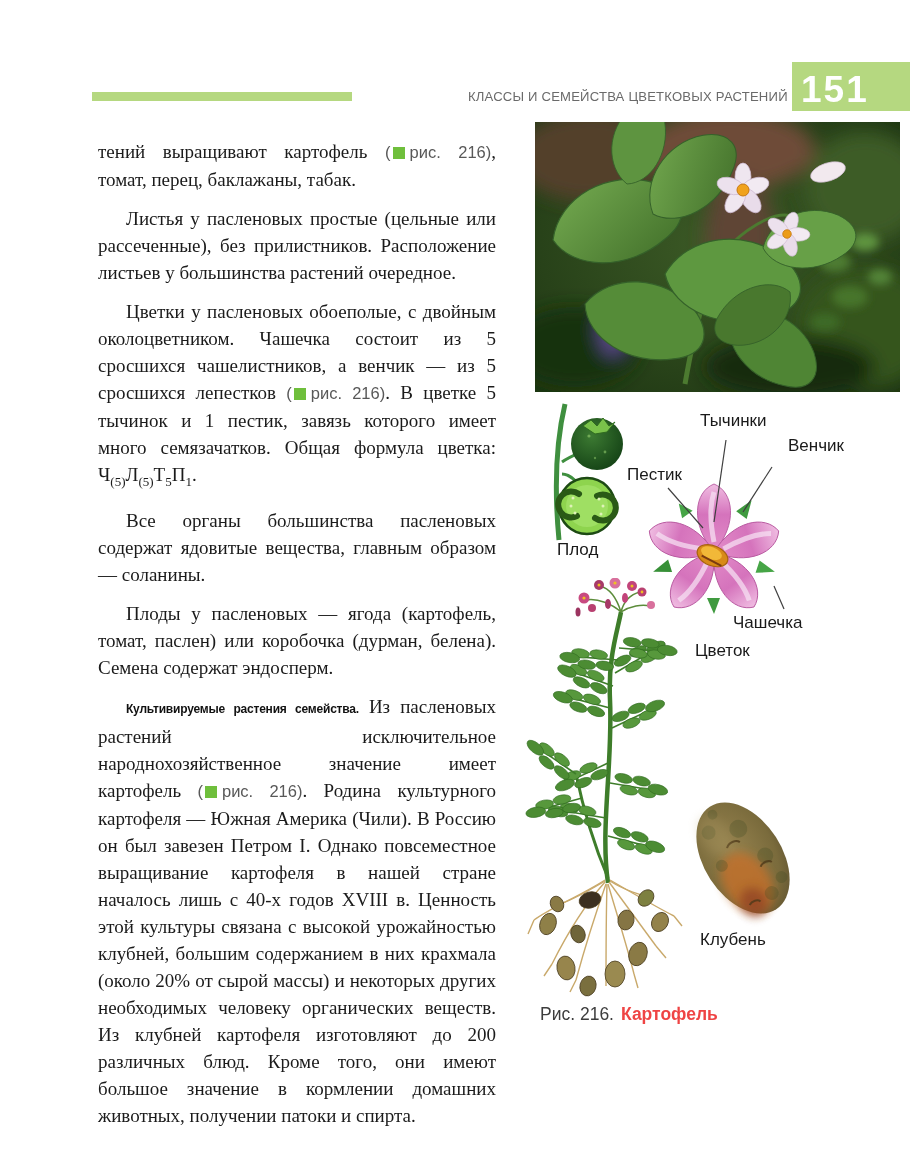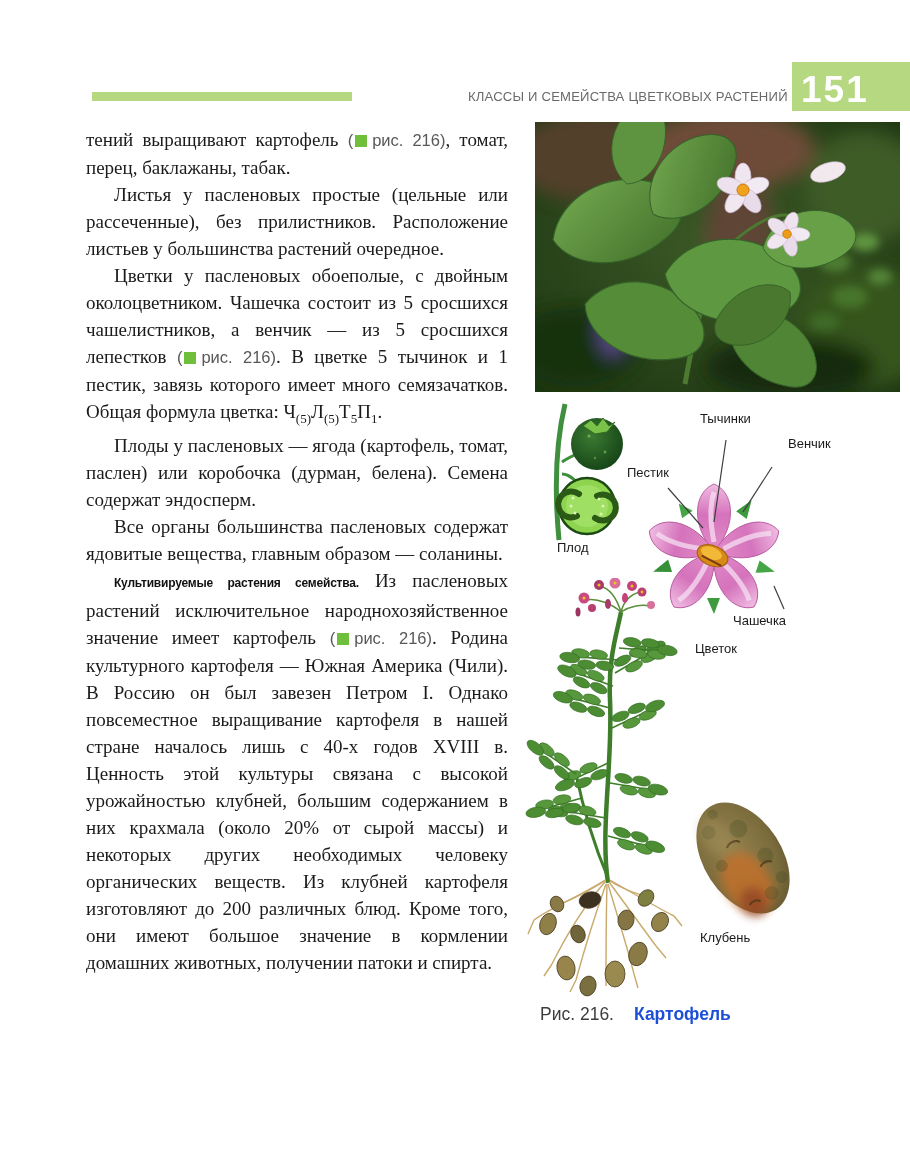--- a/index.html
+++ b/index.html
@@ -17,75 +17,75 @@
   .page-badge{position:absolute;left:792px;top:62px;width:118px;height:49px;background:#b5d880;}
   .page-number{
     font-family:"Liberation Sans",sans-serif;font-weight:bold;font-size:37px;color:#ffffff;
     padding:6px 0 0 9px;letter-spacing:2px;line-height:44px;
   }
   
   .text-col{
     position:absolute;left:86px;top:126px;width:422px;
     font-size:19px;line-height:27px;color:#1b1b1b;text-align:justify;
   }
-  .para{margin:0;text-indent:28px;}
+  .para{margin:12px;text-indent:28px;}
   .para.no-indent{text-indent:0;}
   .figref{font-family:"Liberation Sans",sans-serif;font-size:16.5px;color:#585858;white-space:nowrap;}
   .refsq{
     display:inline-block;width:12px;height:12px;background:#6fbf3c;
     margin:0 5px 0 2px;vertical-align:-1px;
   }
   .lead{font-family:"Liberation Sans",sans-serif;font-weight:bold;font-size:12px;letter-spacing:-.2px;color:#111;}
   .formula{white-space:nowrap;}
   .formula sub{font-size:13px;}
   
   .photo{position:absolute;left:535px;top:122px;width:365px;height:270px;}
   .diagram{position:absolute;left:535px;top:400px;width:375px;height:600px;}
   .diagram > *{position:absolute;}
   .fig-label{
-    font-family:"Liberation Sans",sans-serif;font-size:13px;color:#1a1a1a;white-space:nowrap;
+    font-family:"Liberation Sans",sans-serif;font-size:17px;color:#1a1a1a;white-space:nowrap;
   }
   .lbl-fruit   {left:22px;  top:140px;}
   .lbl-stamens {left:165px; top:11px;}
   .lbl-corolla {left:217px; top:36px;margin-left:36px;}
   .lbl-pistil  {left:92px; top:65px;}
   .lbl-calyx   {left:198px; top:213px;}
   .lbl-flower  {left:160px; top:241px;}
   .lbl-tuber   {left:165px; top:530px;}
   .svg-fruit  {left:0;    top:2px;}
   .svg-flower {left:105px; top:72px;}
   .svg-plant  {left:-15px; top:178px;}
   .svg-tuber  {left:148px; top:383px;}
   .svg-lines  {left:0;top:0;}
   .caption{
     position:absolute;left:540px;top:1004px;font-family:"Liberation Sans",sans-serif;
     font-size:17.5px;color:#3d3d3d;
   }
-  .cap-bold{font-weight:bold;color:#1d4ed8;margin-left:20px;}
+  .cap-bold{font-weight:bold;color:#ef4444;margin-left:7px;}
 </style>
 </head>
 <body>
 
 <div class="header-bar"></div>
 <div class="header-title">КЛАССЫ И СЕМЕЙСТВА ЦВЕТКОВЫХ РАСТЕНИЙ</div>
 <div class="page-badge">
   <div class="page-number">151</div>
 </div>
 
 <div class="text-col">
 
   <p class="para no-indent"><span>тений выращивают картофель </span><span class="figref"><span>(</span><span class="refsq"></span><span>рис. 216</span><span>)</span></span><span>, томат, перец, баклажаны, табак.</span></p>
 
   <p class="para">Листья у пасленовых простые (цельные или рассеченные), без прилистников. Расположение листьев у большинства растений очередное.</p>
 
   <p class="para"><span>Цветки у пасленовых обоеполые, с двойным околоцветником. Чашечка состоит из 5 сросшихся чашелистников, а венчик — из 5 сросшихся лепестков </span><span class="figref"><span>(</span><span class="refsq"></span><span>рис. 216</span><span>)</span></span><span>. В цветке 5 тычинок и 1 пестик, завязь которого имеет много семязачатков. Общая формула цветка: </span><span class="formula"><span>Ч</span><sub>(5)</sub><span>Л</span><sub>(5)</sub><span>Т</span><sub>5</sub><span>П</span><sub>1</sub></span><span>.</span></p>
 
+  <p class="para">Все органы большинства пасленовых содержат ядовитые вещества, главным образом — соланины.</p>
+
   <p class="para">Плоды у пасленовых — ягода (картофель, томат, паслен) или коробочка (дурман, белена). Семена содержат эндосперм.</p>
-
-  <p class="para">Все органы большинства пасленовых содержат ядовитые вещества, главным образом — соланины.</p>
 
   <p class="para"><span class="lead">Культивируемые растения семейства.</span><span> Из пасленовых растений исключительное народнохозяйственное значение имеет картофель </span><span class="figref"><span>(</span><span class="refsq"></span><span>рис. 216</span><span>)</span></span><span>. Родина культурного картофеля — Южная Америка (Чили). В Россию он был завезен Петром I. Однако повсеместное выращивание картофеля в нашей стране началось лишь с 40-х годов XVIII в. Ценность этой культуры связана с высокой урожайностью клубней, большим содержанием в них крахмала (около 20% от сырой массы) и некоторых других необходимых человеку органических веществ. Из клубней картофеля изготовляют до 200 различных блюд. Кроме того, они имеют большое значение в кормлении домашних животных, получении патоки и спирта.</span></p>
 
 </div>
 
 <div class="photo">
   <svg width="365" height="270" viewBox="0 0 365 270">
     <defs>
       <filter id="b9" x="-40%" y="-40%" width="180%" height="180%">
           <feGaussianBlur stdDeviation="9"></feGaussianBlur>

